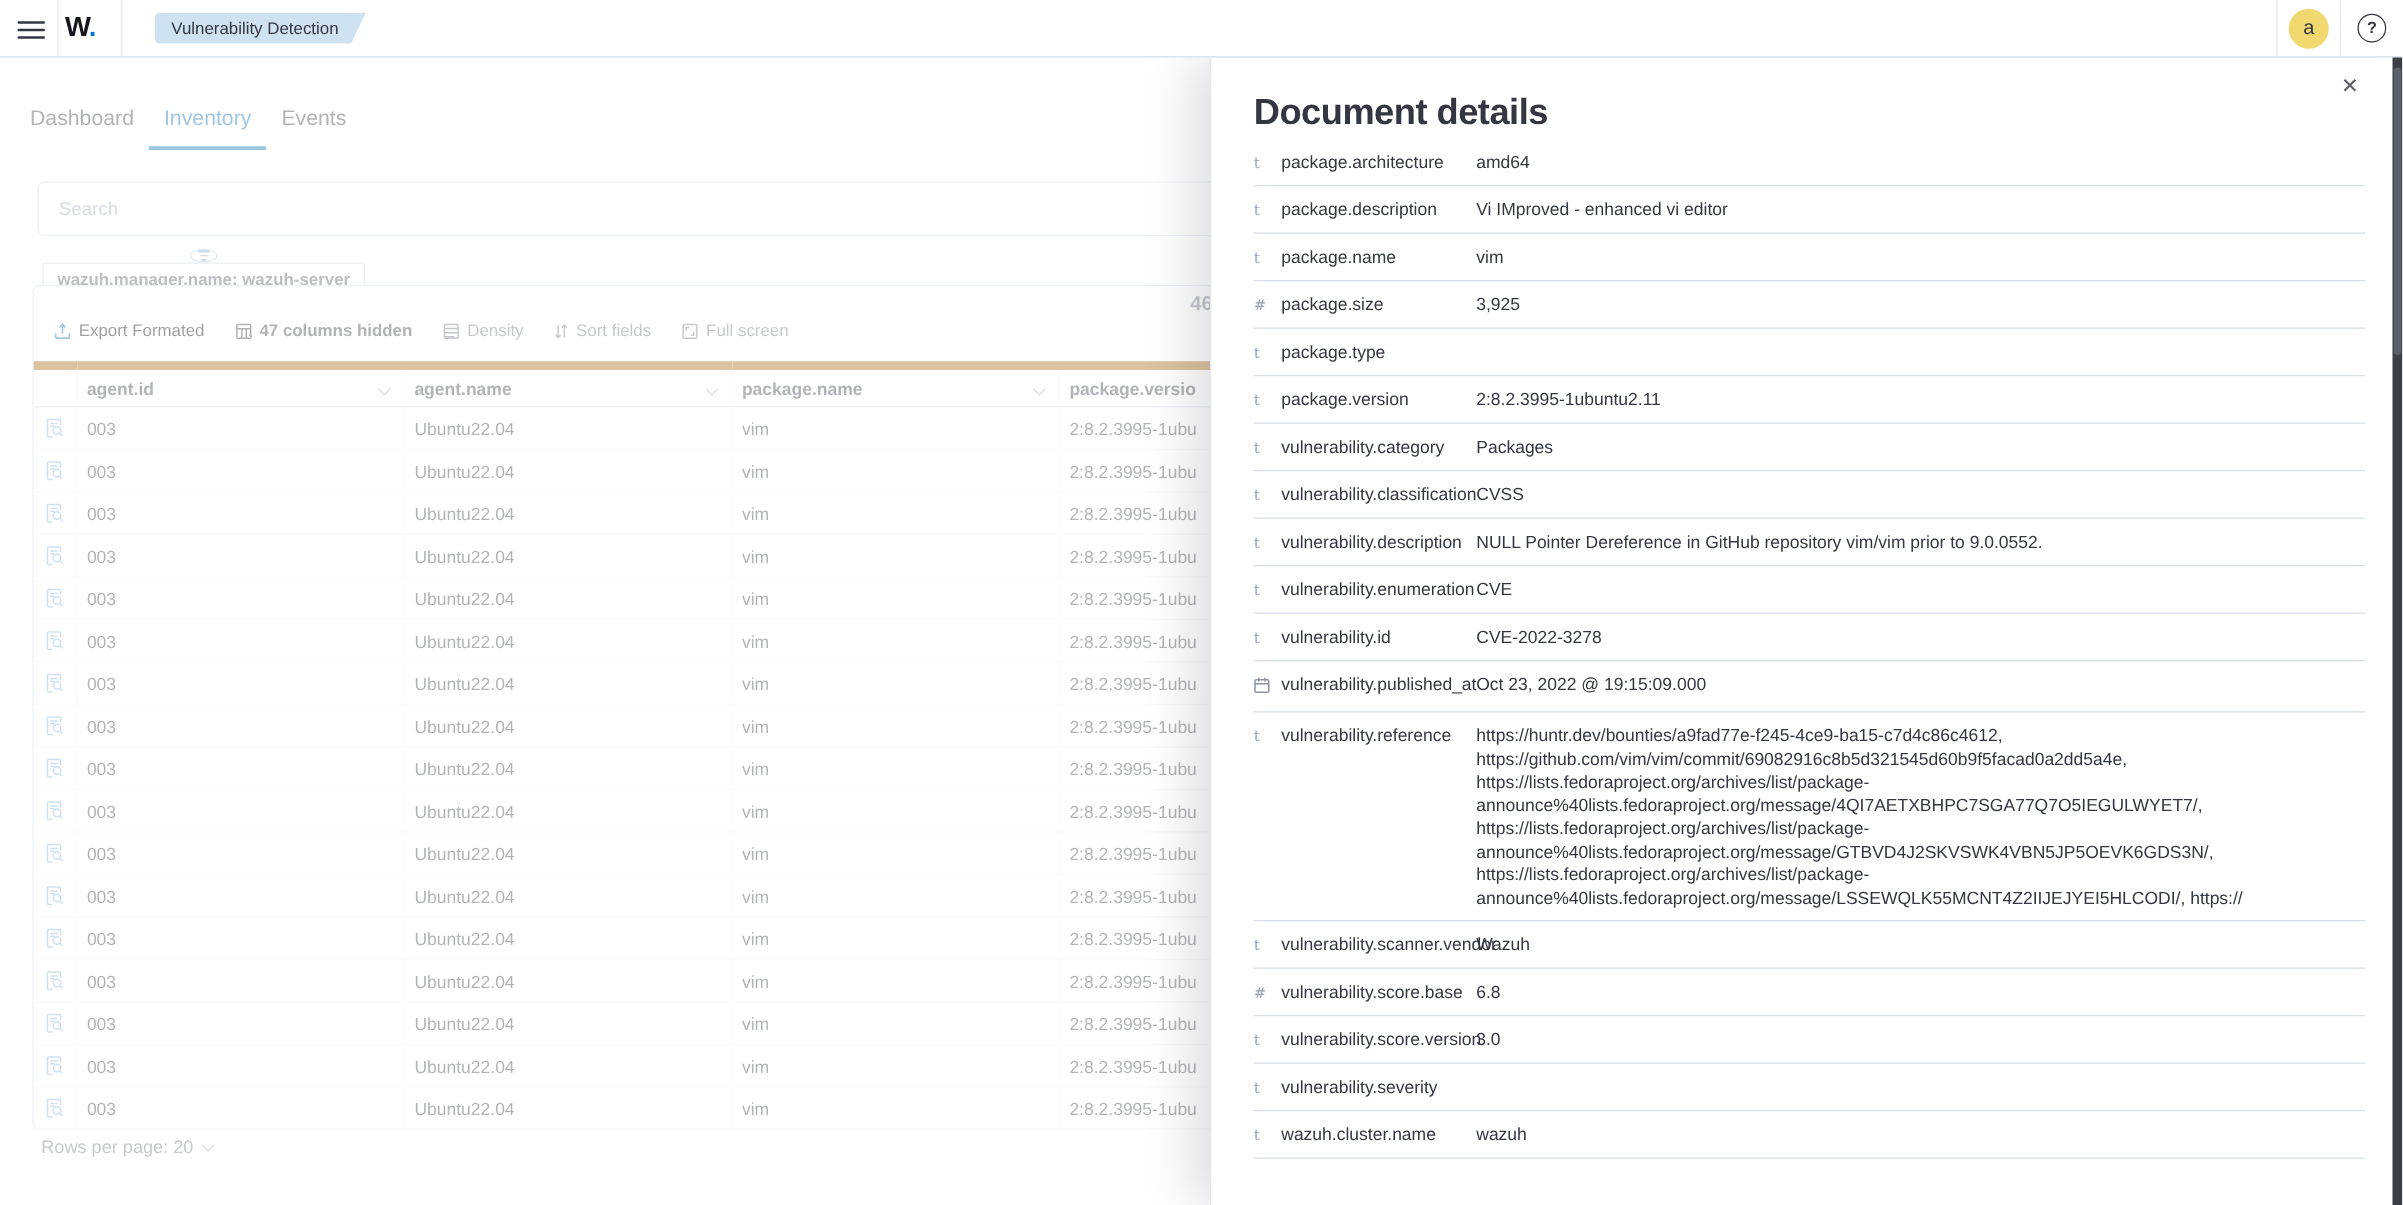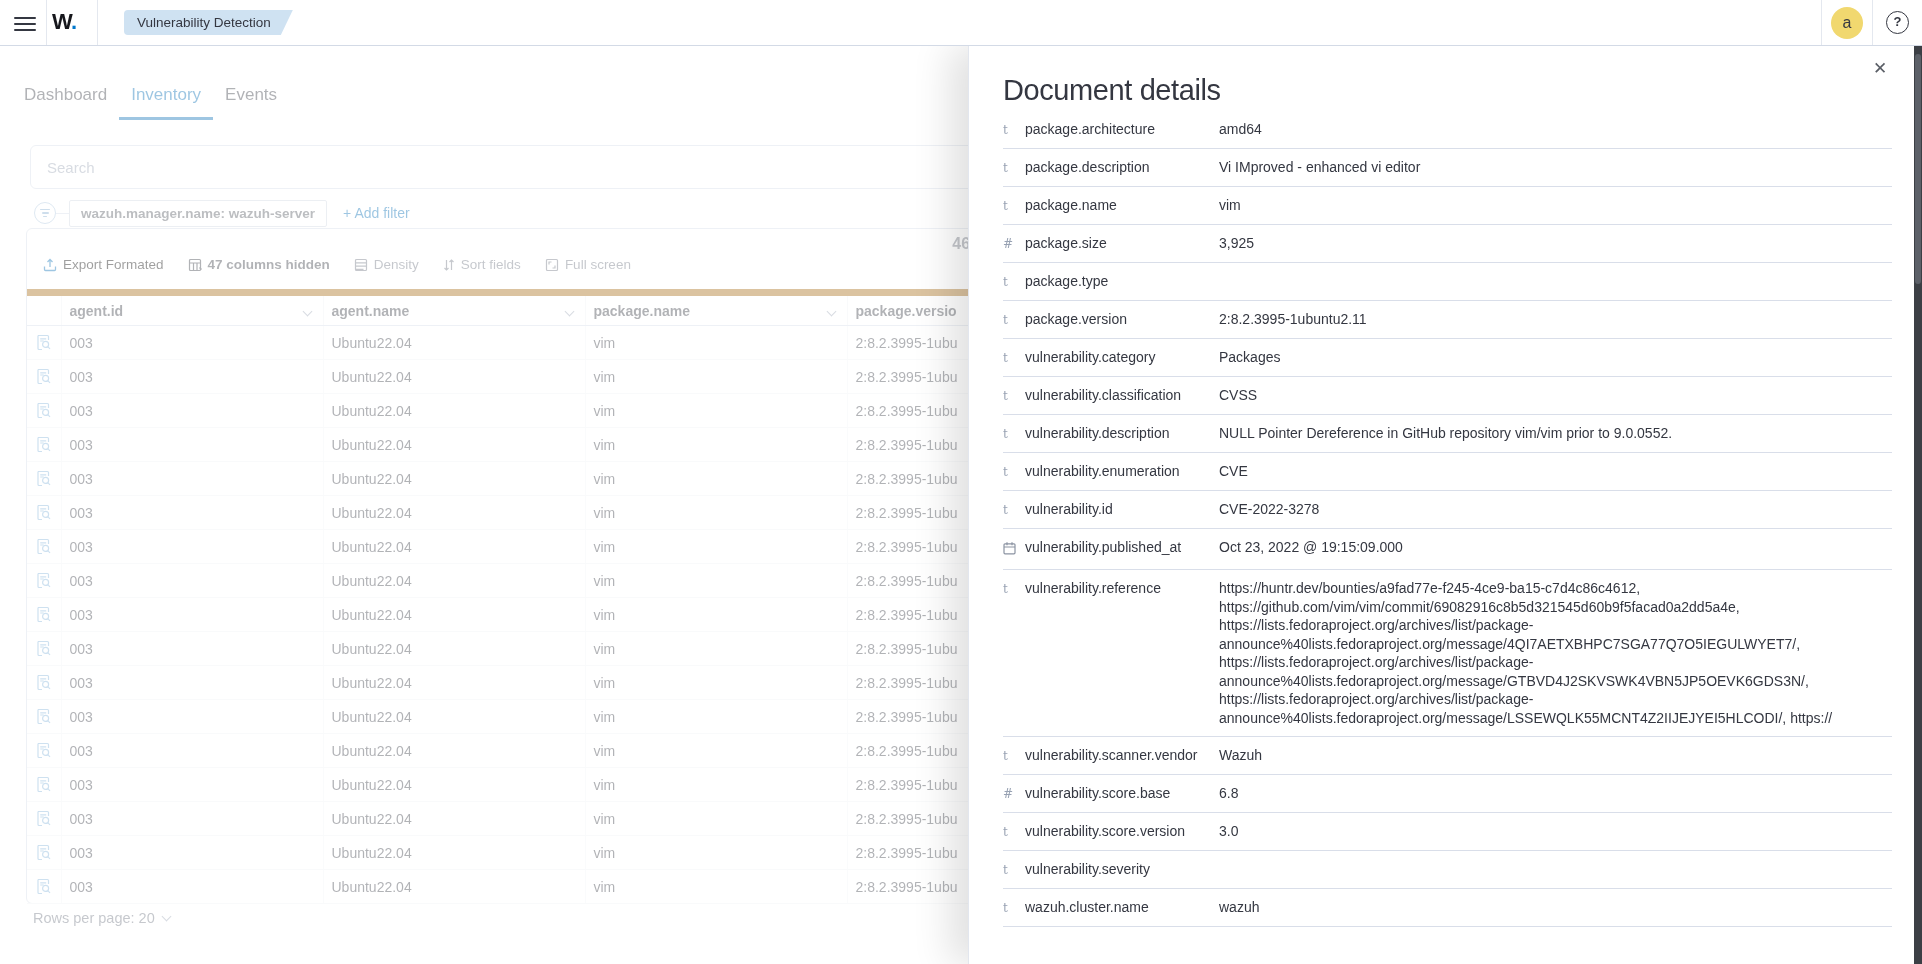--- a/index.html
+++ b/index.html
@@ -29,21 +29,21 @@
   .tab { padding:0 12px; height:40px; line-height:30px; font-size:17px; color:#343741; cursor:pointer; position:relative; }
   .tab.active { color:#006bb4; }
   .tab.active::after { content:""; position:absolute; left:0; right:0; bottom:0; height:3px; background:#006bb4; }
 
   .searchbox { position:absolute; left:30px; top:145px; width:1862px; height:44px;
     border:1px solid #d3dae6; border-radius:6px; background:#fff; z-index:1; }
   .searchbox input { width:100%; height:100%; border:none; outline:none; background:transparent;
     padding:0 16px; font-size:15px; font-family:inherit; color:#343741; }
   .searchbox input::placeholder { color:#98a2b3; }
 
-  .filterbar { position:absolute; left:34px; top:199px; height:28px; display:flex; align-items:center; z-index:1; }
+  .filterbar { position:absolute; left:34px; top:199px; height:28px; display:flex; align-items:center; z-index:1;flex-direction:column; }
   .filter-circle { width:22px; height:22px; border:1px solid #a9c4dc; border-radius:50%;
     display:flex; flex-direction:column; justify-content:center; align-items:center; gap:2px; cursor:pointer; }
   .filter-circle i { display:block; height:1.5px; background:#7fa8cc; border-radius:1px; }
   .filter-circle i:nth-child(1){width:10px;} .filter-circle i:nth-child(2){width:7px;} .filter-circle i:nth-child(3){width:4px;}
   .filter-connector { width:13px; height:1px; background:#d3dae6; }
   .filter-pill { height:27px; line-height:25px; border:1px solid #cdd4e0; border-radius:2px;
     background:#fff; padding:0 11px; font-size:13.5px; font-weight:600; color:#4f545c; cursor:pointer; }
   .add-filter { margin-left:16px; font-size:14px; color:#006bb4; cursor:pointer; }
 
   .content-panel { position:absolute; left:26px; top:228px; width:1866px; height:676px;
@@ -75,33 +75,33 @@
   .pg-chev { display:inline-block; width:7px; height:7px; border-right:1.4px solid #98a2b3;
     border-bottom:1.4px solid #98a2b3; transform:rotate(45deg); margin-top:-4px; }
 
   
   .dim-overlay { position:absolute; left:0; top:46px; width:1922px; height:918px;
     background:rgba(255,255,255,0.62); z-index:10; }
 
   
   .flyout { position:absolute; left:968px; top:46px; width:954px; height:918px; background:#fff;
     border-left:1px solid #e2e6ee; box-shadow:-18px 0 36px rgba(0,0,0,0.12); z-index:20; }
-  .flyout-title { position:absolute; left:34px; top:28px; font-size:29px; font-weight:400;
+  .flyout-title { position:absolute; left:34px; top:28px; font-size:29px; font-weight:700;
     letter-spacing:-0.4px; color:#343741; }
   .flyout-close { position:absolute; right:32px; top:13px; width:20px; height:20px; font-size:17px;
     line-height:20px; text-align:center; color:#5a5e66; cursor:pointer; }
   .fields { position:absolute; left:0; top:65px; bottom:0; width:100%; overflow:hidden; padding:0 30px 0 34px; }
   .fields-fade { position:absolute; left:0; top:0; width:100%; height:15px; z-index:2;
     background:linear-gradient(rgba(255,255,255,0.95), rgba(255,255,255,0)); pointer-events:none; }
   .field-row { display:flex; align-items:flex-start; padding:9px 0 8.5px 0; border-bottom:1px solid #d9dee9;
     font-size:14px; line-height:18.5px; min-height:35.7px; }
   .field-row:first-of-type { margin-top:-17px; }
   .field-icon { flex:none; width:22px; padding-top:1px; font-size:12px; color:#98a2b3; font-family:"DejaVu Serif",serif; }
   .field-icon svg { margin-top:2px; }
-  .field-name { flex:none; width:194px; color:#343741; padding-right:10px; }
+  .field-name { flex:none; width:156px; color:#343741; padding-right:10px; }
   .field-value { flex:1; color:#343741; overflow-wrap:anywhere; word-break:break-word; }
 
   
   .page-scrollbar { position:absolute; right:0; top:46px; width:8px; height:918px; background:#3c3f45; z-index:40; }
   .page-scrollbar .thumb { position:absolute; left:1px; top:8px; width:6px; height:230px; background:#5c6068; border-radius:3px; }
 </style>
 </head>
 <body>
 
 <div id="stage">

